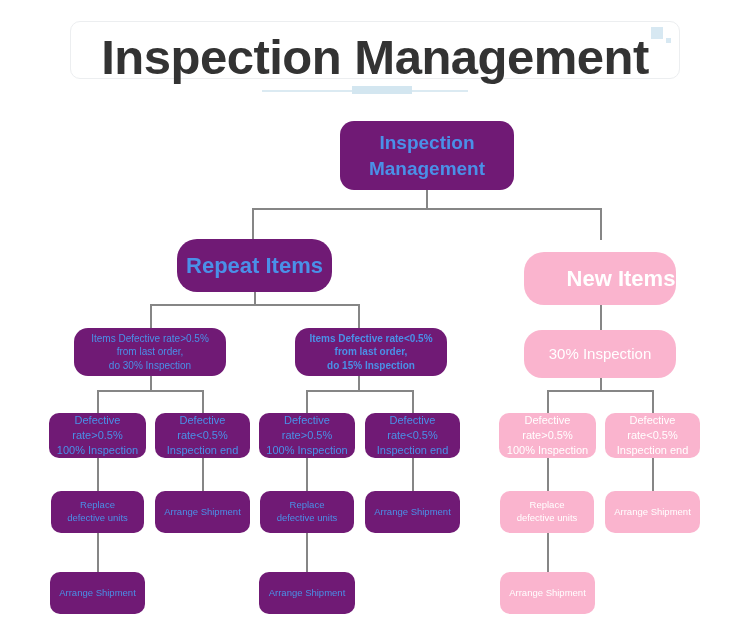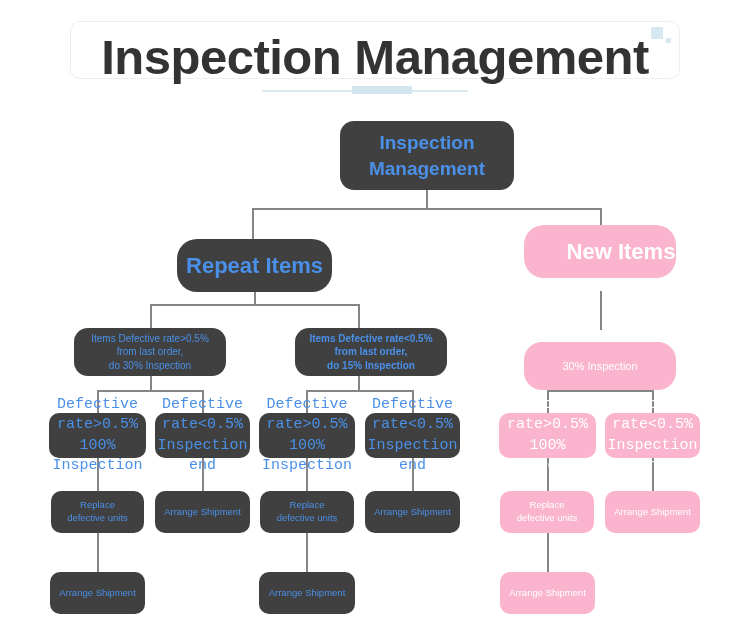--- a/index.html
+++ b/index.html
@@ -79,21 +79,21 @@
     box-sizing: border-box;
     display: flex;
     align-items: center;
     justify-content: center;
     text-align: center;
     border-radius: 12px;
     line-height: 1.35;
     white-space: pre-line;
   }
   .node.blue {
-    background: #404040;
+    background: #701a75;
     color: #4a90e8;
   }
   .node.pink {
     background: #fab4ce;
     color: #ffffff;
   }
 
   .node.root {
     border-radius: 14px;
     font-size: 19px;
@@ -104,27 +104,25 @@
     font-size: 22px;
     font-weight: bold;
   }
   .node.lvl2 {
     border-radius: 14px;
     font-size: 10px;
     font-weight: normal;
   }
   .node.lvl2.pinknode {
     border-radius: 18px;
+    font-size: 15px;
+  }
+  .node.lvl3 {
+    border-radius: 10px;
     font-size: 11px;
-    margin-top: 12px;
-  }
-  .node.lvl3 {
-    border-radius: 10px;
-    font-size: 15px;
-    font-family: Liberation Mono, monospace;
   }
   .node.lvl4 {
     border-radius: 10px;
     font-size: 9.5px;
   }
   .node.lvl5 {
     border-radius: 10px;
     font-size: 9.5px;
   }
 </style>
@@ -174,21 +172,21 @@
 
 <div class="line vline" style="left:97px; top:533px; height:39px;"></div>
 <div class="line vline" style="left:306px; top:533px; height:39px;"></div>
 <div class="line vline" style="left:547px; top:533px; height:39px;"></div>
 
 <div class="node blue root" style="left:340px; top:121px; width:174px; height:69px;">Inspection
 Management</div>
 
 <div class="node blue lvl1" style="left:177px; top:239px; width:155px; height:53px;">Repeat Items</div>
 
-<div class="node pink lvl1" style="left:524px; top:225px; width:152px; height:53px;padding-left:42px;">New Items</div>
+<div class="node pink lvl1" style="left:524px; top:252px; width:152px; height:53px;padding-left:42px;">New Items</div>
 
 <div class="node blue lvl2" style="left:74px; top:328px; width:152px; height:48px;">Items Defective rate&gt;0.5%
 from last order,
 do 30% Inspection</div>
 
 <div class="node blue lvl2" style="left:295px; top:328px; width:152px; height:48px;font-weight:bold;">Items Defective rate&lt;0.5%
 from last order,
 do 15% Inspection</div>
 
 <div class="node pink lvl2 pinknode" style="left:524px; top:330px; width:152px; height:48px;">30% Inspection</div>

